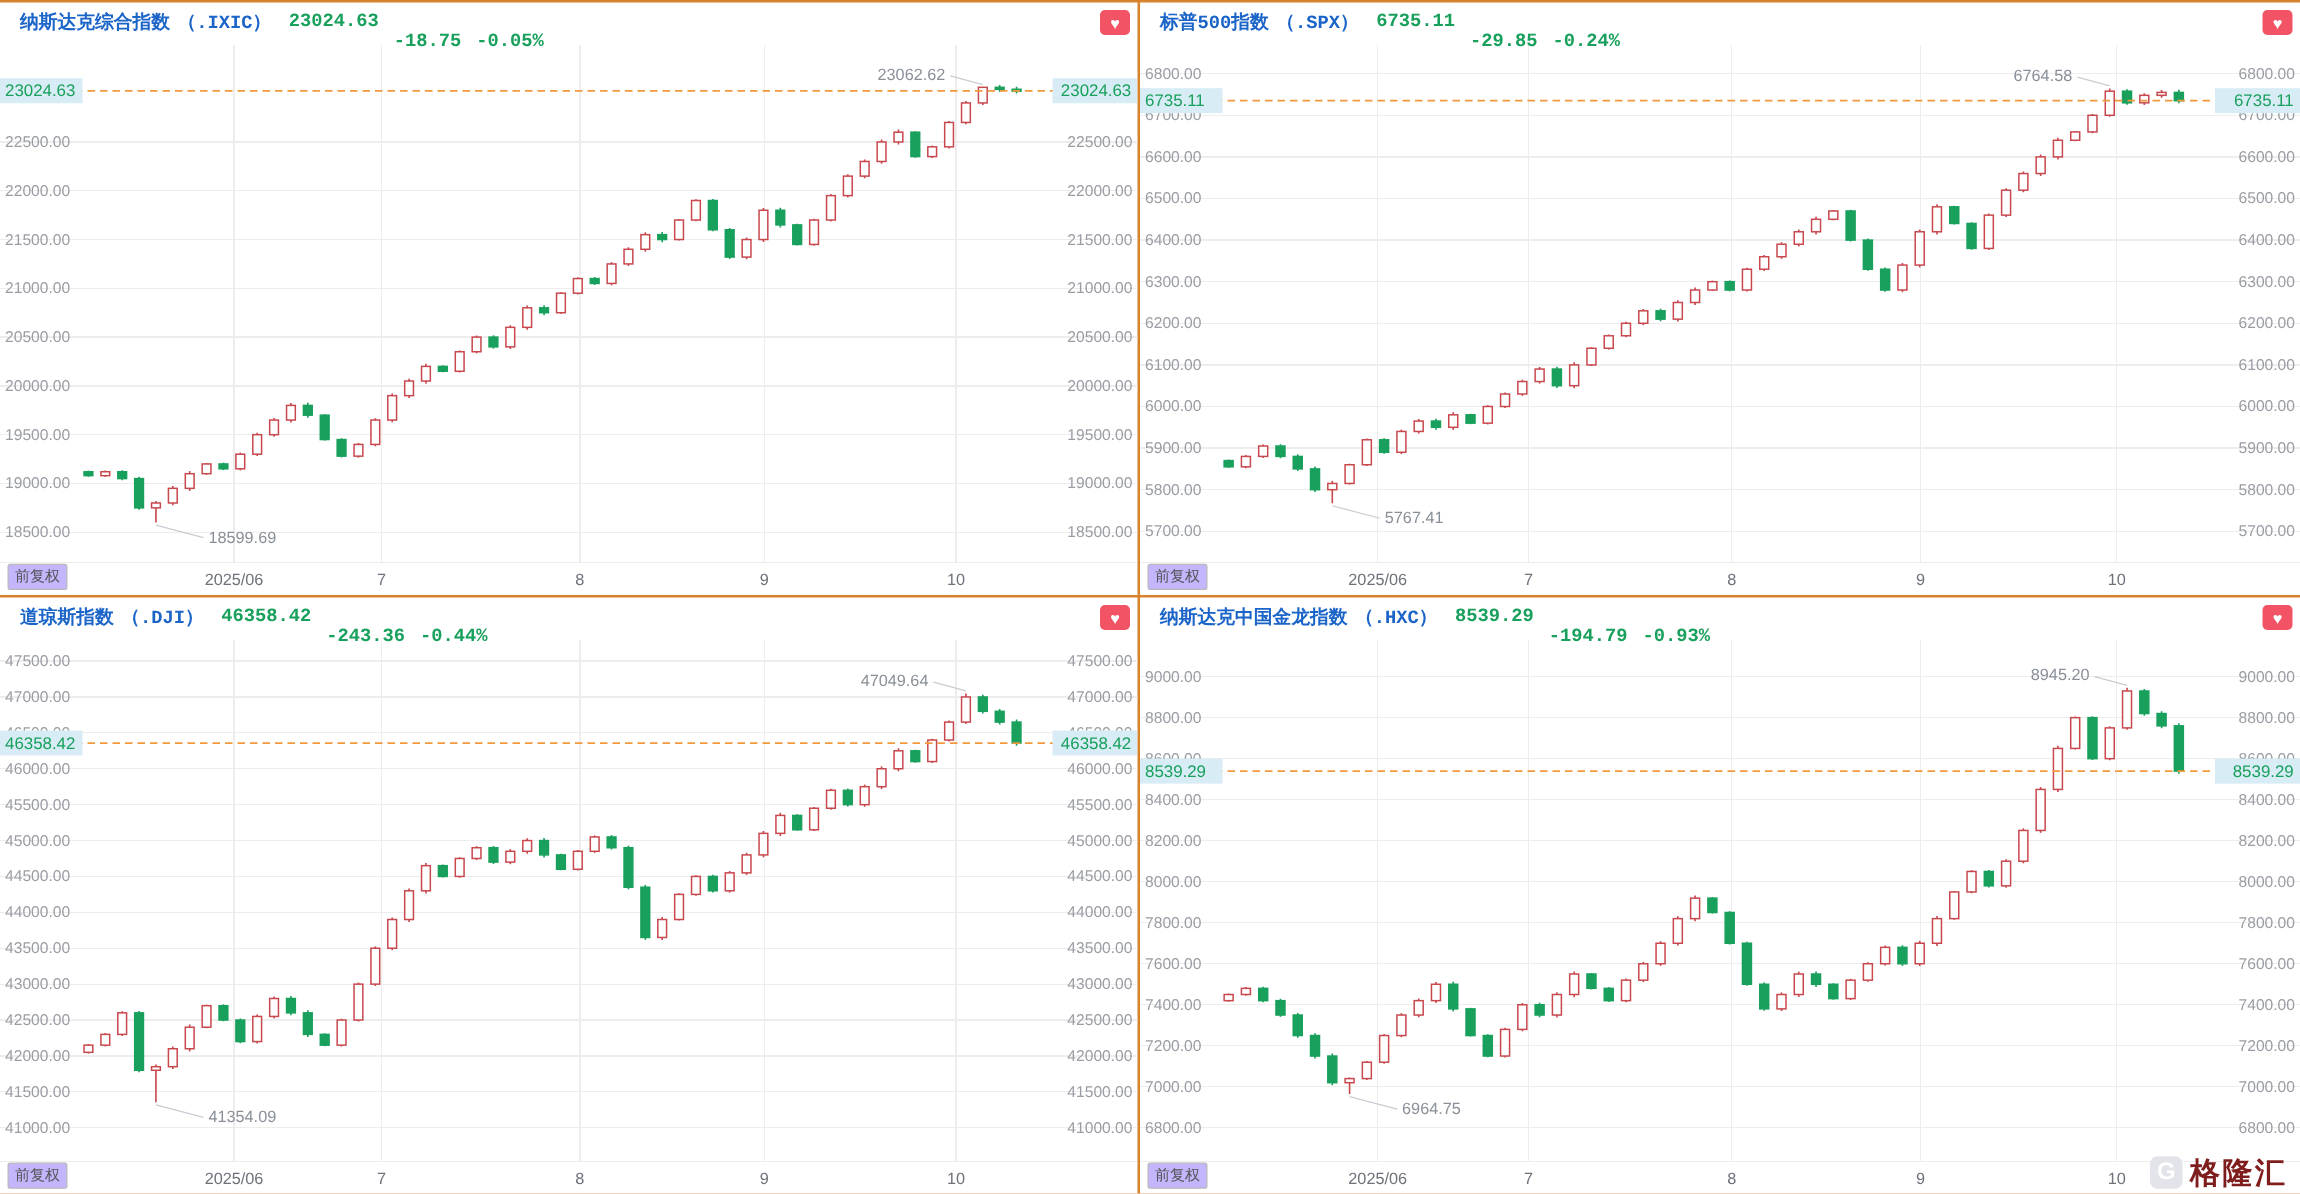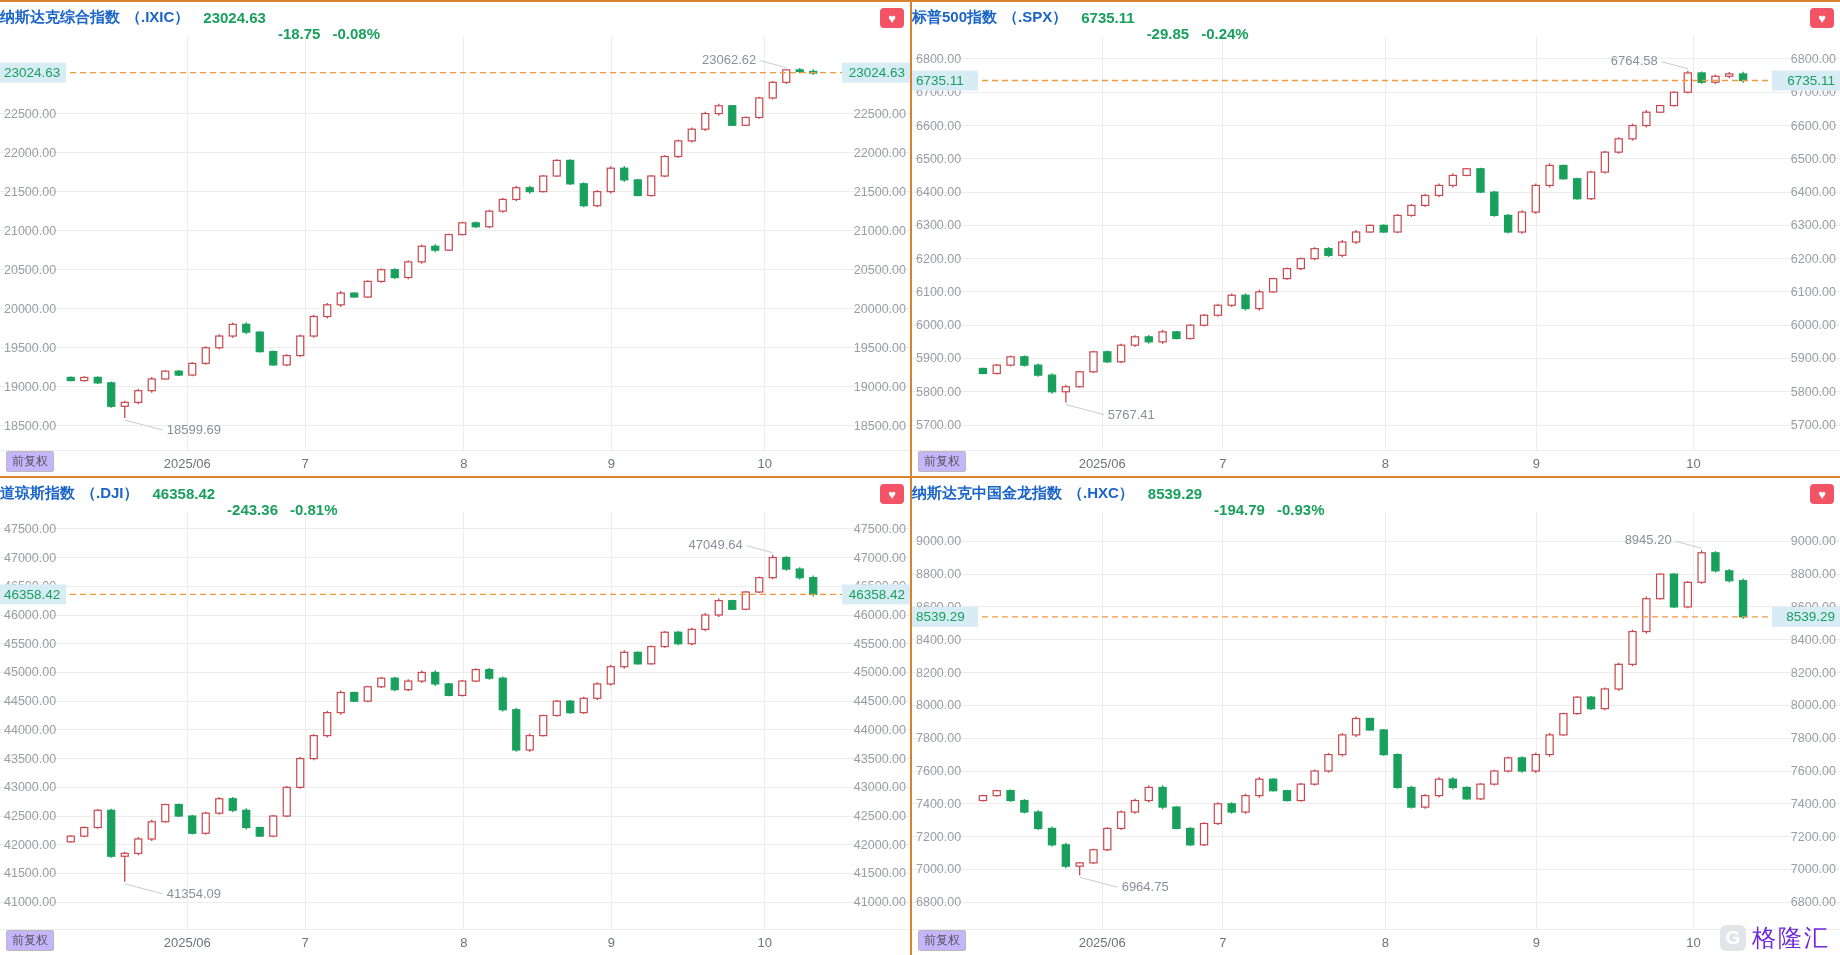--- a/index.html
+++ b/index.html
@@ -5,21 +5,21 @@
   html,body{margin:0;padding:0;background:#fff;font-family:"Liberation Sans","DejaVu Sans",sans-serif;}
   .app{
     width:1840px;height:955px;box-sizing:border-box;
     background:#D9822E;
     display:grid;grid-template-columns:910px 928px;grid-template-rows:474px 477px;
     gap:2px;padding-top:2px;overflow:hidden;
   }
   .panel{position:relative;background:#fff;overflow:hidden;}
   .panel .hdr{
     position:absolute;top:0;left:0;right:0;height:30px;z-index:3;
-    display:flex;align-items:center;padding-left:0;pointer-events:none;
+    display:flex;align-items:center;padding-left:16px;pointer-events:none;font-family:Liberation Mono, monospace;
   }
   .hdr .t{color:#1B64C8;font-weight:bold;font-size:15px;}
   .hdr .code{margin-left:6px;text-align:center;}
   .hdr .v{color:#18A05C;font-weight:bold;font-size:15px;margin-left:14px;}
   .hdr .v + .v{margin-left:12px;margin-top:32px;}
   .heart{
     position:absolute;top:6px;right:6px;width:24px;height:20px;border-radius:4px;
     background:#F25465;color:#fff;display:flex;align-items:center;justify-content:center;
     font-size:13px;line-height:1;z-index:4;cursor:pointer;user-select:none;
   }
@@ -30,34 +30,34 @@
     padding:1px 5px;font-family:inherit;cursor:pointer;
   }
   .watermark{
     position:absolute;right:10px;bottom:1px;z-index:5;display:flex;align-items:center;gap:6px;
     pointer-events:none;
   }
   .wm-logo{
     width:26px;height:26px;border-radius:6px;background:#E3E4EA;color:#fff;
     display:flex;align-items:center;justify-content:center;font-weight:bold;font-size:19px;
   }
-  .wm-text{font-size:24px;font-weight:normal;color:#6d28d9;letter-spacing:2px;}
+  .wm-text{font-size:24px;font-weight:bold;color:#7f1d1d;letter-spacing:2px;}
 </style>
 </head>
 <body>
 
 <div class="app">
 
   <section class="panel">
     <div class="hdr">
       <span class="t">纳斯达克综合指数</span>
       <span class="t code">（.IXIC）</span>
       <span class="v">23024.63</span>
       <span class="v">-18.75</span>
-      <span class="v">-0.08%</span>
+      <span class="v">-0.05%</span>
     </div>
     <div class="heart">
       <span>♥</span>
     </div>
     <svg class="plot" width="910" height="474" viewBox="0 0 910 474">
         <line x1="0" y1="423.80205415499535" x2="910" y2="423.80205415499535" stroke="#EDEDED" stroke-width="1" shape-rendering="crispEdges"></line>
         <text x="4" y="427.80205415499535" fill="#9A9DA4" font-size="12.5">18500.00</text>
         <text x="906" y="427.80205415499535" fill="#9A9DA4" font-size="12.5" text-anchor="end">18500.00</text>
         <line x1="0" y1="384.7731092436975" x2="910" y2="384.7731092436975" stroke="#EDEDED" stroke-width="1" shape-rendering="crispEdges"></line>
         <text x="4" y="388.7731092436975" fill="#9A9DA4" font-size="12.5">19000.00</text>
@@ -402,21 +402,21 @@
       </svg>
     <button class="adj">前复权</button>
   </section>
 
   <section class="panel">
     <div class="hdr">
       <span class="t">道琼斯指数</span>
       <span class="t code">（.DJI）</span>
       <span class="v">46358.42</span>
       <span class="v">-243.36</span>
-      <span class="v">-0.81%</span>
+      <span class="v">-0.44%</span>
     </div>
     <div class="heart">
       <span>♥</span>
     </div>
     <svg class="plot" width="910" height="477" viewBox="0 0 910 477">
         <line x1="0" y1="424.17776261937246" x2="910" y2="424.17776261937246" stroke="#EDEDED" stroke-width="1" shape-rendering="crispEdges"></line>
         <text x="4" y="428.17776261937246" fill="#9A9DA4" font-size="12.5">41000.00</text>
         <text x="906" y="428.17776261937246" fill="#9A9DA4" font-size="12.5" text-anchor="end">41000.00</text>
         <line x1="0" y1="395.46016371077764" x2="910" y2="395.46016371077764" stroke="#EDEDED" stroke-width="1" shape-rendering="crispEdges"></line>
         <text x="4" y="399.46016371077764" fill="#9A9DA4" font-size="12.5">41500.00</text>

